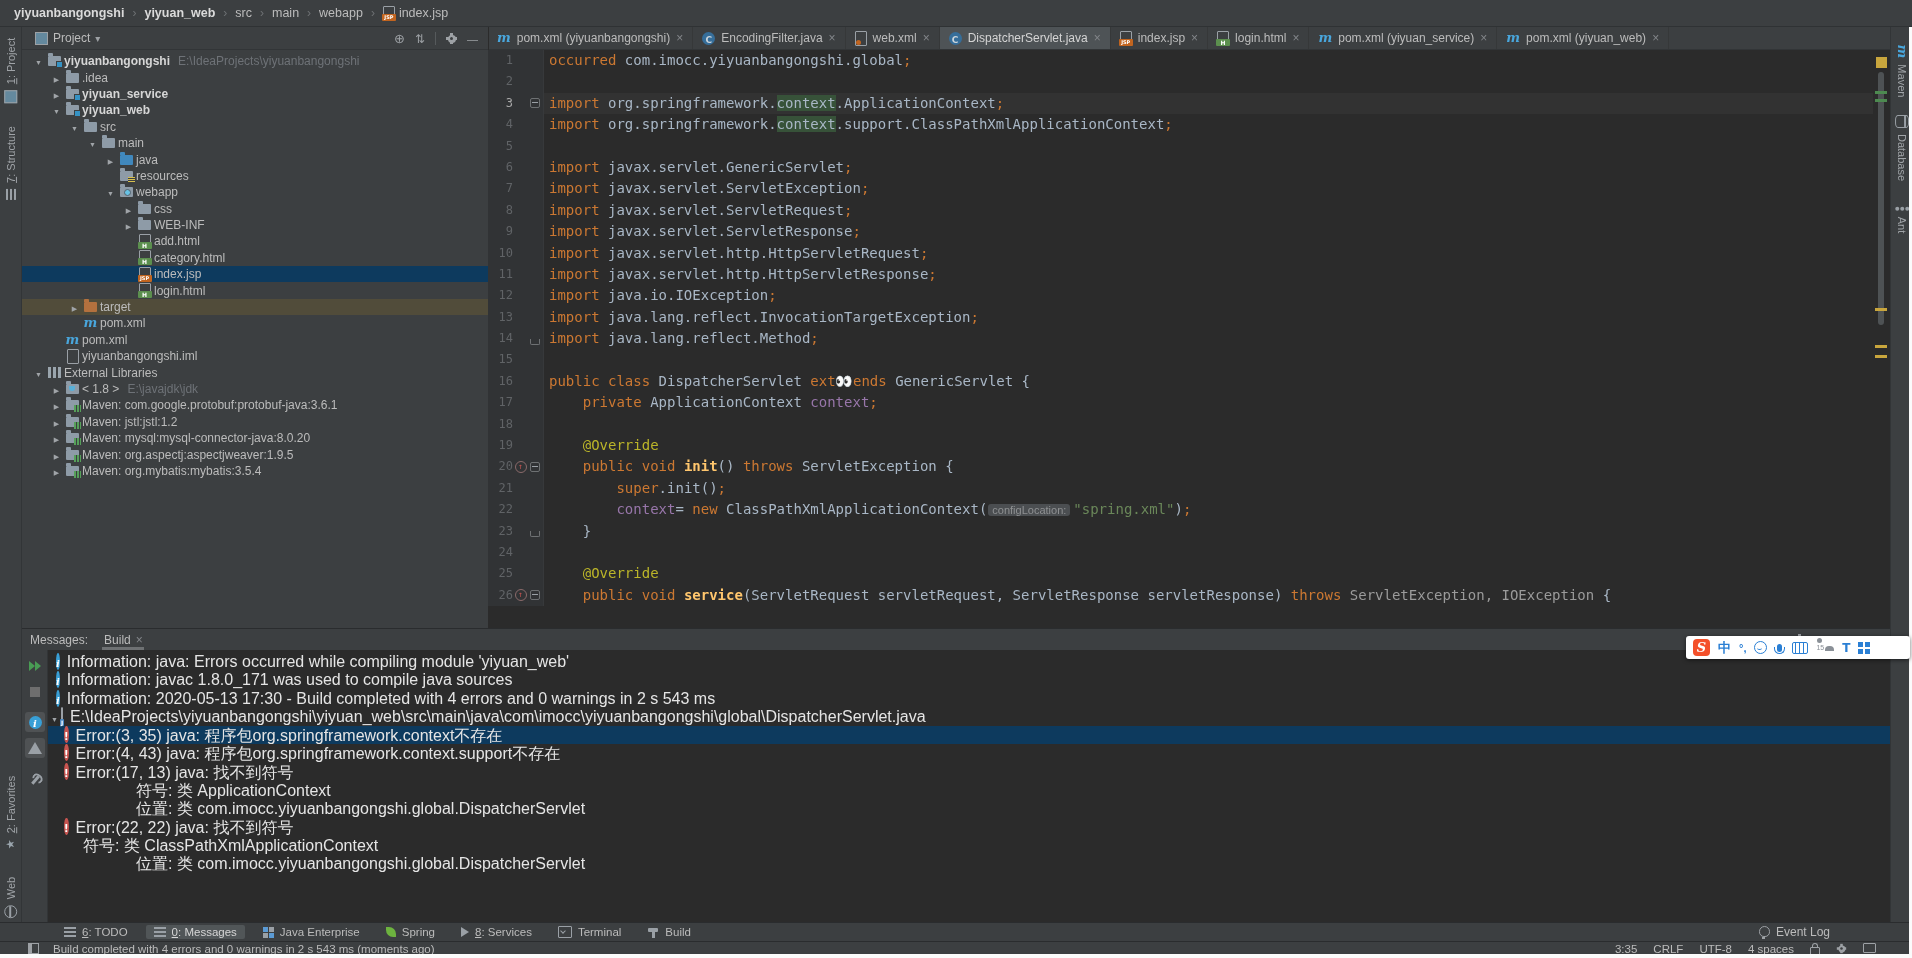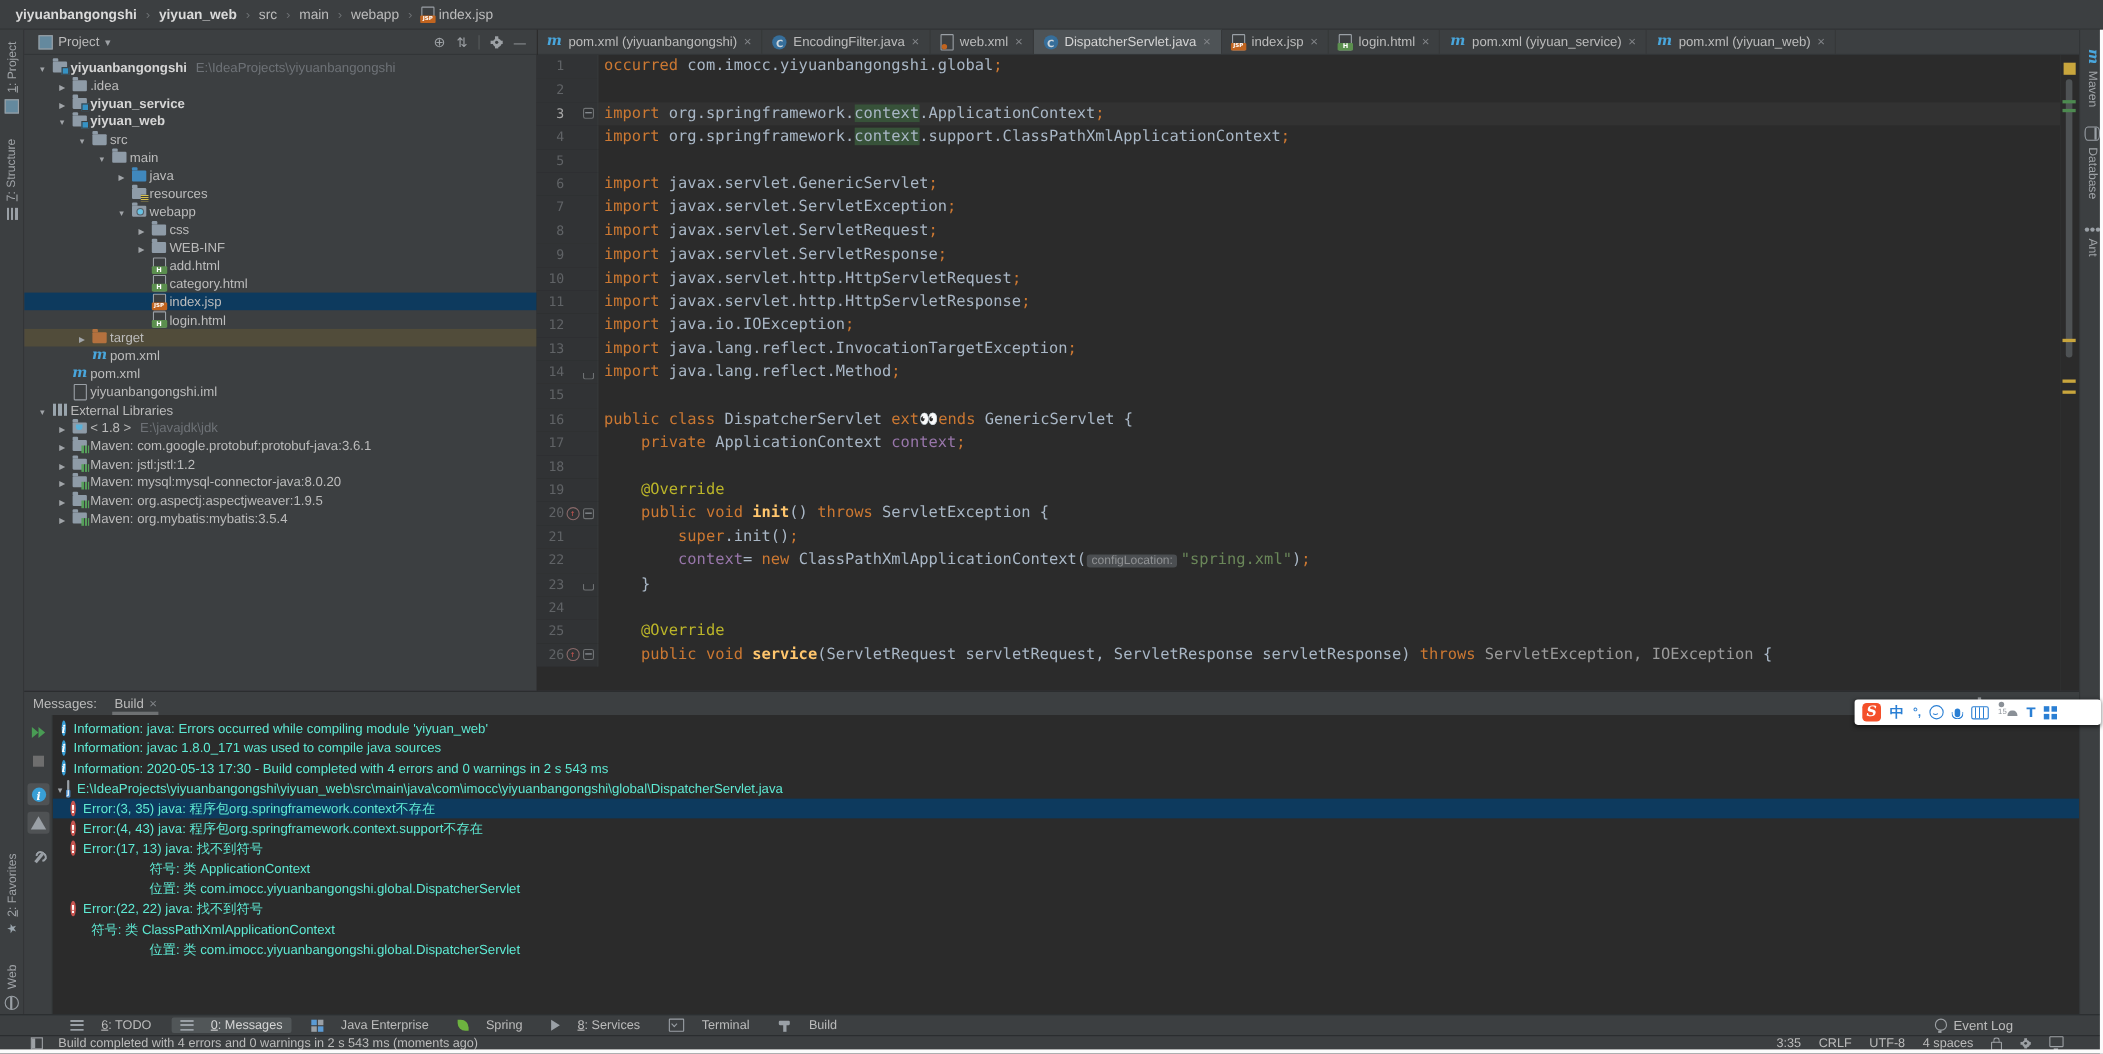--- a/index.html
+++ b/index.html
@@ -83,42 +83,42 @@
   .irerun::before,.irerun::after{content:"";position:absolute;top:0;border-left:6px solid #499c54;border-top:5px solid transparent;border-bottom:5px solid transparent}
   .irerun::after{left:6px}
   .istop{width:10px;height:10px;background:#6e6e6e}
   .iinfo{width:13px;height:13px;border-radius:50%;background:#389fd6;text-align:center;flex:none}
   .iinfo::after{content:"i";color:#fff;font:italic bold 10px/13px "DejaVu Serif",serif}
   .iwarn{width:0;height:0;border-left:7px solid transparent;border-right:7px solid transparent;border-bottom:12px solid #9aa0a6;position:relative}
   .iwrench{width:12px;height:12px;position:relative}
   .iwrench::before{content:"";position:absolute;left:5px;top:1px;width:3px;height:10px;background:#9aa0a6;transform:rotate(40deg)}
   .iwrench::after{content:"";position:absolute;left:3px;top:0;width:7px;height:5px;border:2px solid #9aa0a6;border-radius:50%;border-bottom-color:transparent;transform:rotate(40deg)}
   #msg-content{left:48px;top:650px;width:1842px;height:272px;background:#2b2b2b;overflow:hidden;padding-top:3px;box-sizing:border-box}
-  .mrow{display:flex;align-items:center;height:18.3px;font-size:12px;color:#5eead4;white-space:nowrap}
+  .mrow{display:flex;height:18.3px;font-size:16px;color:#e5e5e5;white-space:nowrap}
   .mrow.selected{background:#0d3a5e}
   .mrow .micon{margin-right:7px;flex:none}
   .ierr{width:13px;height:13px;border-radius:50%;background:#c75450;text-align:center;flex:none}
   .ierr::after{content:"!";color:#fff;font:bold 10px/13px "DejaVu Sans",sans-serif}
   .marrow{width:13px;flex:none;text-align:center}
   
   .igear{width:11px;height:11px;position:relative;display:inline-block}
   .igear::before{content:"";position:absolute;left:4px;top:0;width:3px;height:11px;background:#9da1a5}
   .igear::after{content:"";position:absolute;left:0;top:4px;width:11px;height:3px;background:#9da1a5}
   .igear .gc{position:absolute;left:1.5px;top:1.5px;width:8px;height:8px;border-radius:50%;background:#9da1a5}
   .igear .gh{position:absolute;left:4px;top:4px;width:3px;height:3px;border-radius:50%;background:#3c3f41;z-index:2}
   
   #bottom-bar{left:0;top:922px;width:1912px;height:19px;background:#3c3f41;border-top:1px solid #2a2c2e;
       display:flex;align-items:center;padding-left:56px;box-sizing:border-box}
-  .bb-item{display:flex;align-items:center;gap:16px;padding:1px 8px;margin-right:10px;border-radius:2px;font-size:11.5px;color:#bcbcbc}
+  .bb-item{display:flex;align-items:center;gap:6px;padding:1px 8px;margin-right:10px;border-radius:2px;font-size:11.5px;color:#bcbcbc}
   .bb-item.active{background:#515658;color:#d6d6d6}
   .bb-right{margin-left:auto;margin-right:82px;display:flex;align-items:center;gap:6px}
   
   #status-bar{left:0;top:941px;width:1912px;height:14px;background:#3c3f41;border-top:1px solid #2a2c2e;
       display:flex;align-items:center;padding:0 36px 0 28px;box-sizing:border-box;font-size:11.5px;color:#bcbcbc;gap:14px}
-  .sb-right{margin-left:auto;display:flex;align-items:flex-start;gap:16px}
+  .sb-right{margin-left:auto;display:flex;align-items:center;gap:16px}
   .iwin{width:9px;height:9px;border:1.5px solid #9da1a5;position:relative;flex:none}
   .iwin::before{content:"";position:absolute;left:0;top:0;width:3px;height:9px;background:#9da1a5}
   .ilock{width:8px;height:6px;border:1.5px solid #9da1a5;border-radius:1px;position:relative;margin-top:4px}
   .ilock::before{content:"";position:absolute;left:1px;top:-5px;width:4px;height:4px;border:1.5px solid #9da1a5;border-bottom:none;border-radius:4px 4px 0 0}
   .iscreen{width:11px;height:8px;border:1.5px solid #9da1a5;border-radius:1px;position:relative;margin-top:-1px}
   .iscreen::after{content:"";position:absolute;left:2.5px;bottom:-4px;width:4px;height:2px;background:#9da1a5}
   
   .ifolder{position:relative;width:13px;height:10px;background:#8e9ba7;border-radius:1px;flex:none}
   .ifolder::before{content:"";position:absolute;top:-3px;left:0;width:5px;height:3px;background:inherit;border-radius:1px 1px 0 0}
   .v-src{background:#4088bd}

